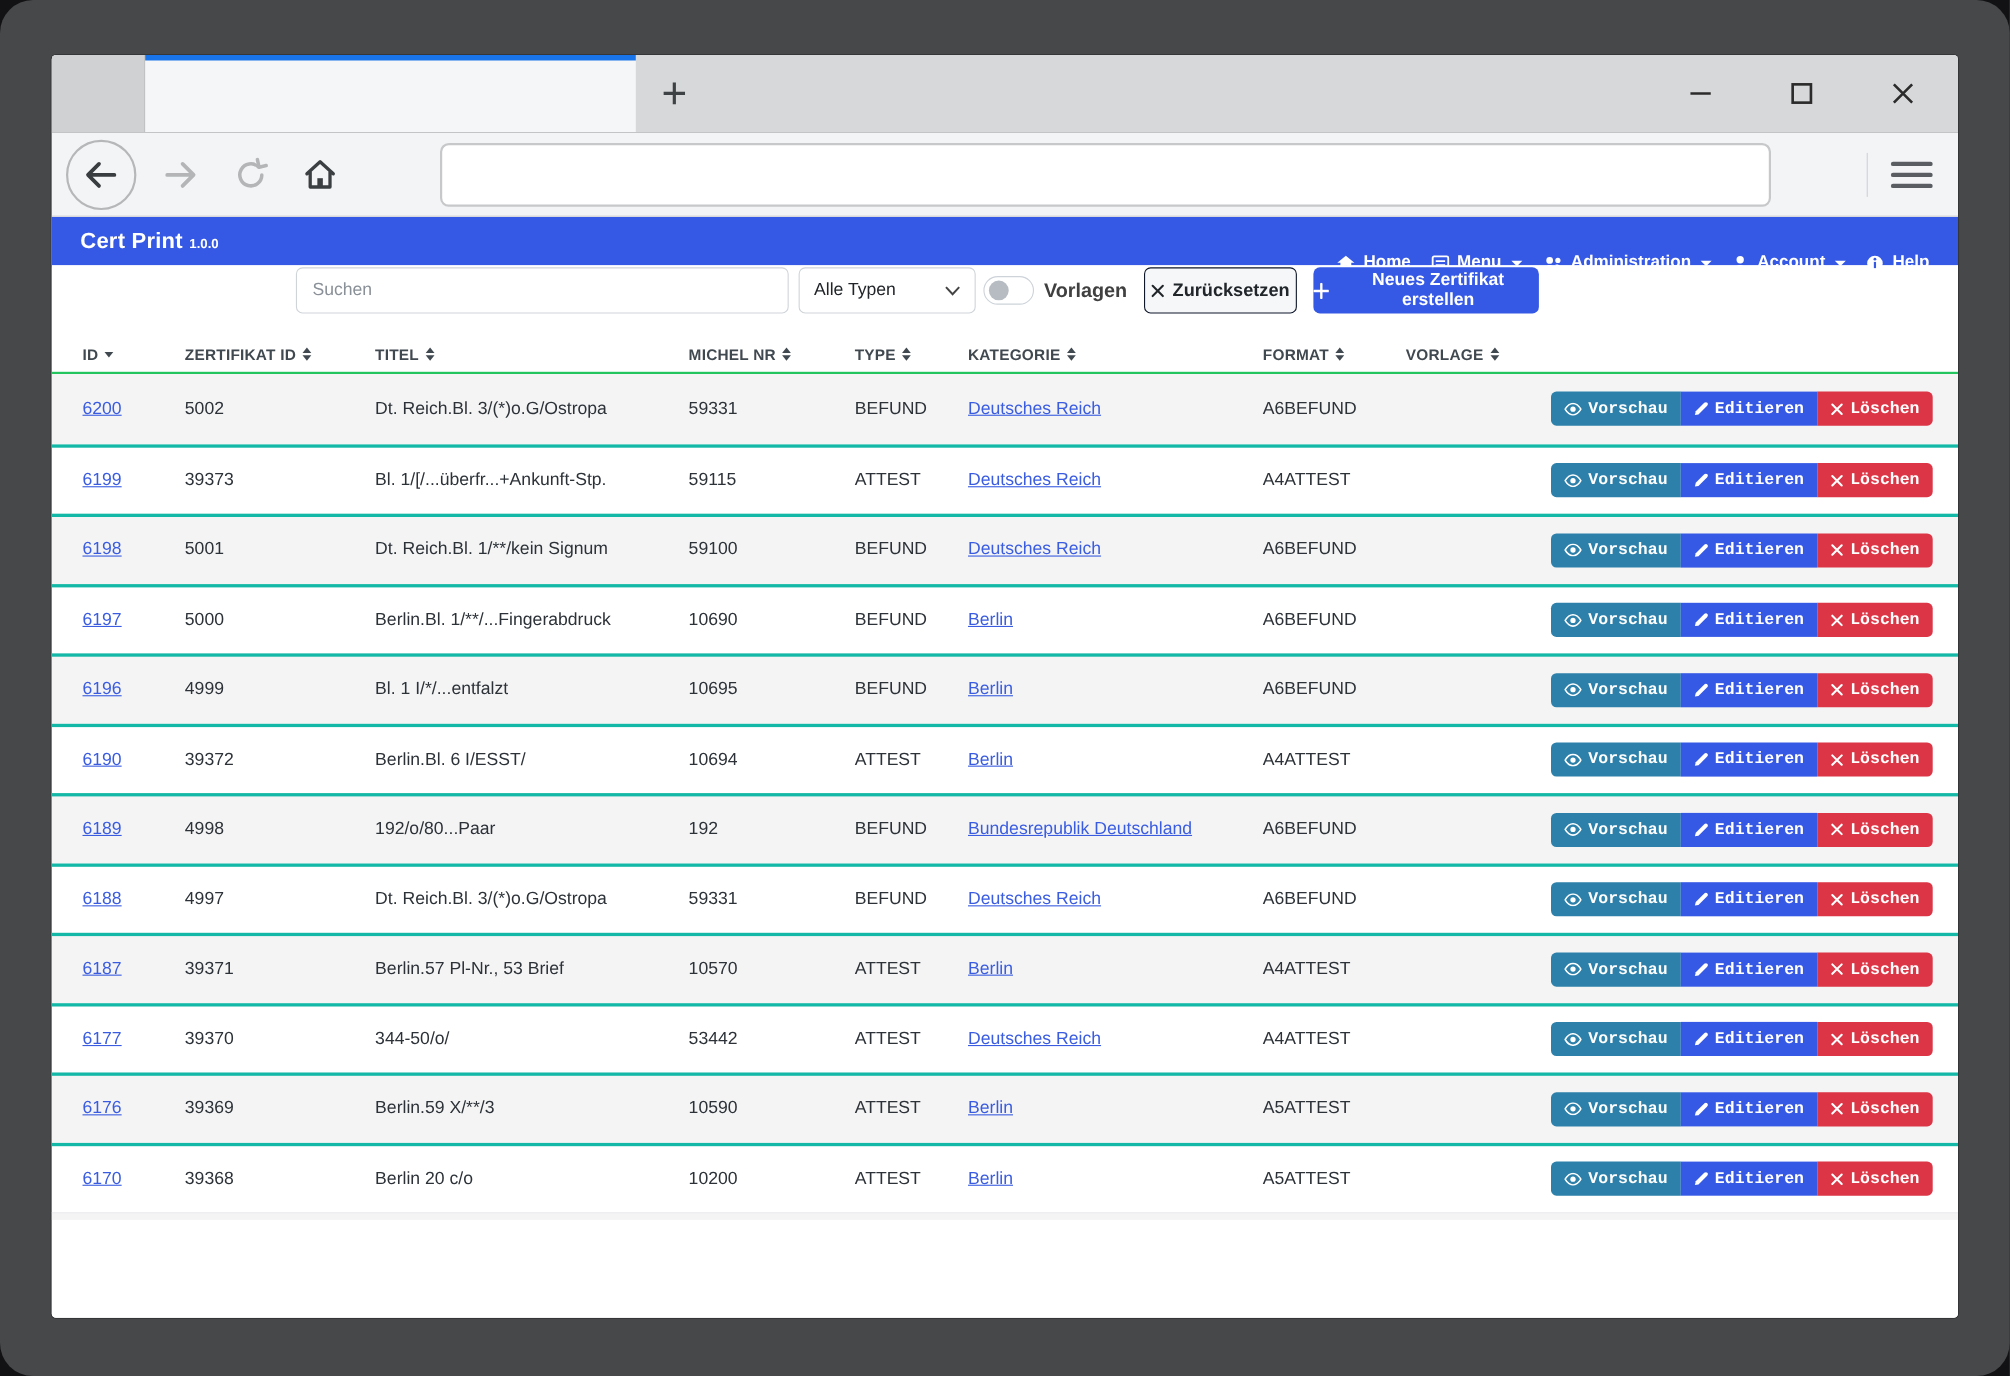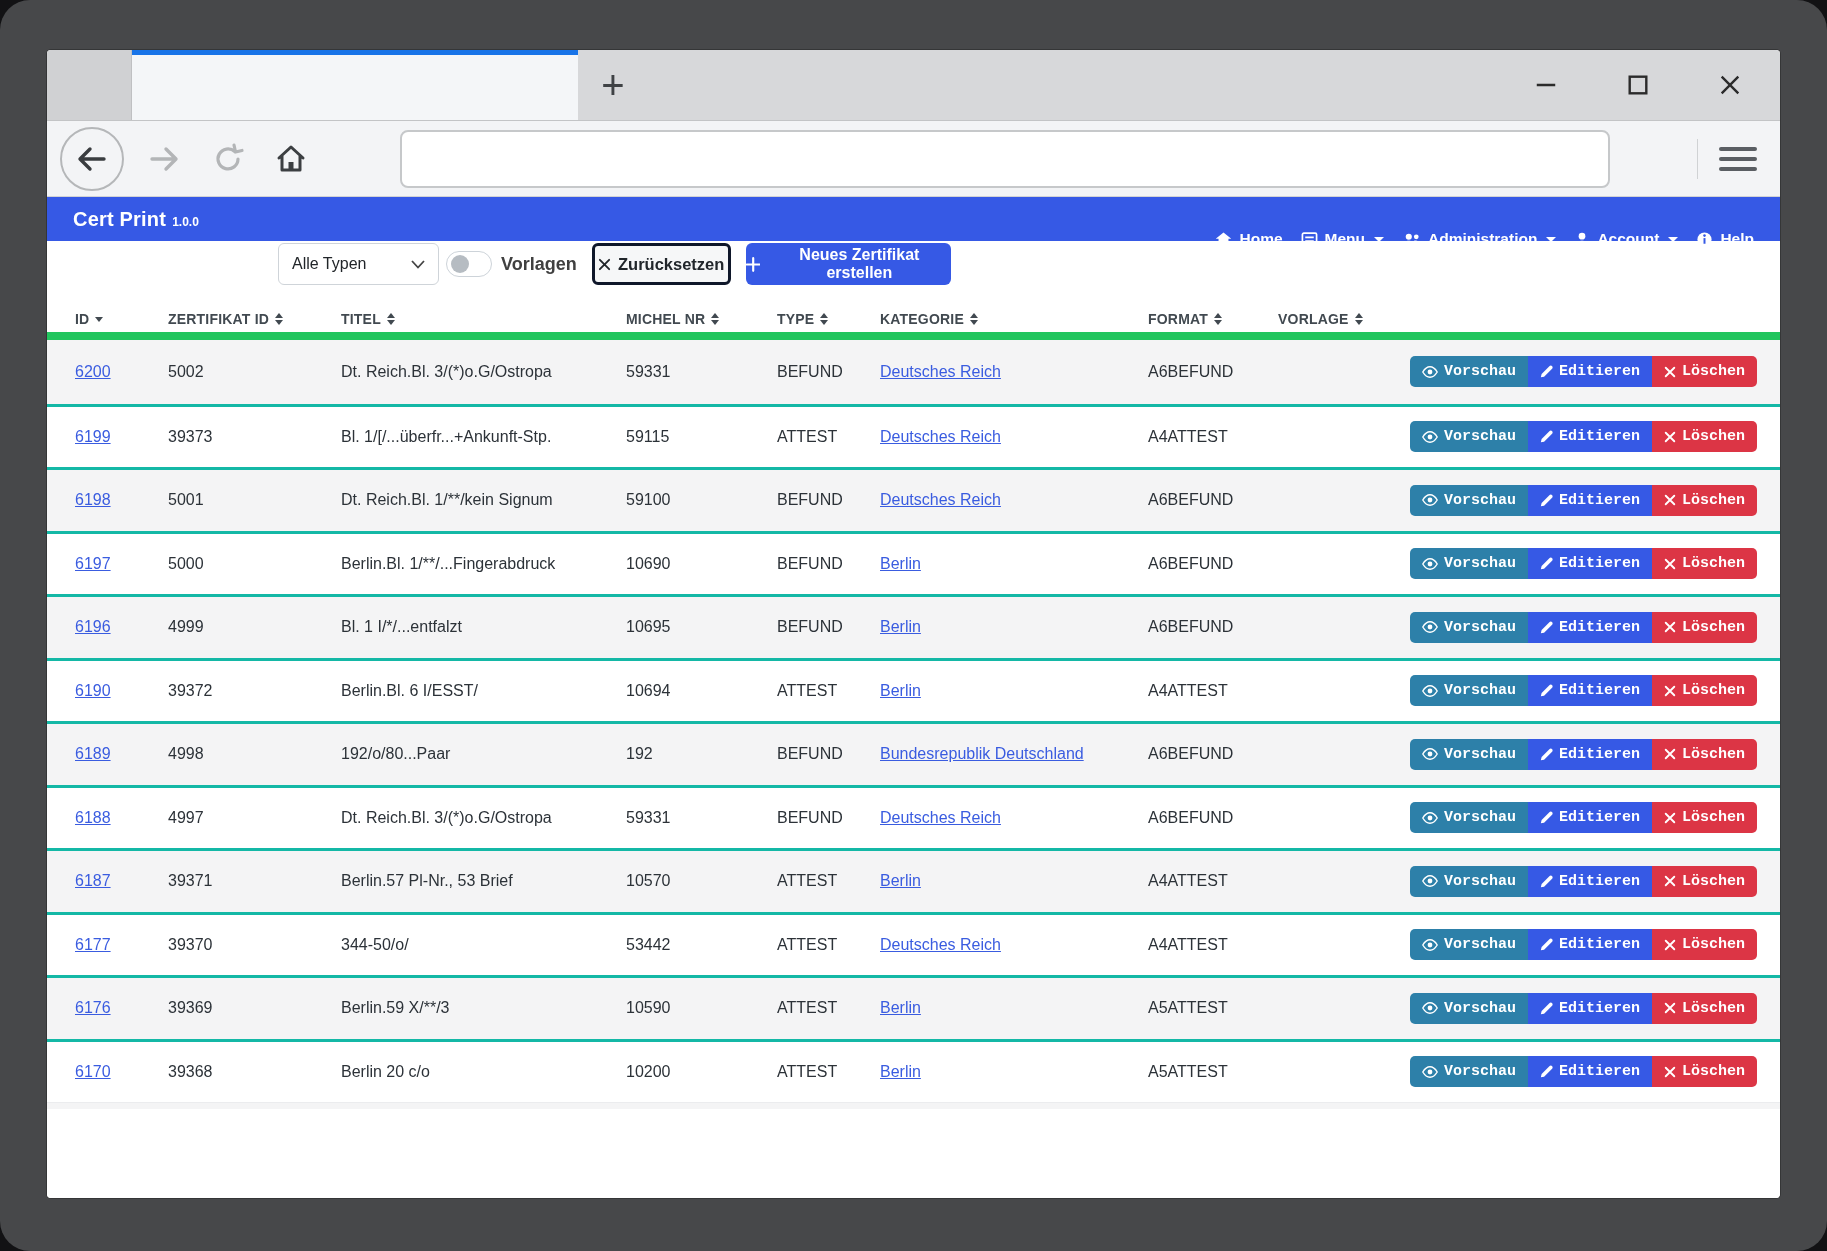--- a/index.html
+++ b/index.html
@@ -61,34 +61,34 @@
   .search-input::placeholder { color:#8a9097; }
   .selectbox { height:42px; border:1px solid #cfd4d9; border-radius:6px; background:#fff;
                display:flex; align-items:center; justify-content:space-between;
                font-size:16px; color:#212529; padding:0 13px; cursor:pointer; }
   .sel-cat { width:356px; margin-left:9px; }
   .sel-type { width:161px; margin-left:9px; }
   .switch { width:46px; height:26px; background:#fff; border:1px solid #cdd3d9; border-radius:13px;
             margin-left:7px; position:relative; cursor:pointer; }
   .switch .knob { position:absolute; left:4px; top:3px; width:18px; height:18px; border-radius:50%; background:#b6bcc2; }
   .switch-label { margin-left:9px; font-size:18px; font-weight:600; color:#404040; }
-  .btn-reset { margin-left:15px; height:42px; width:139px; background:#f6f7f8; border:3px solid #0f172a;
+  .btn-reset { margin-left:15px; height:42px; width:139px; background:#f6f7f8; border:1px solid #0f172a;
                border-radius:6px; font-size:16.5px; font-weight:600; color:#21262b;
                display:flex; align-items:center; justify-content:center; gap:7px; cursor:pointer;
                font-family:inherit; }
   .btn-create { margin-left:15px; height:42px; width:205px; background:var(--primary,#3659e5); border:none;
                 border-radius:6px; font-size:16px; font-weight:700; color:#fff;
                 display:flex; align-items:center; justify-content:center; gap:8px; cursor:pointer;
                 font-family:inherit; }
 
   
   .thead, .trow { display:grid;
     grid-template-columns:93px 173px 285px 151px 103px 268px 130px 120px 1fr;
     padding:0 23px 0 28px; align-items:center; }
-  .thead { margin-top:21px; height:34px; border-bottom:8px solid #22c55e; }
+  .thead { margin-top:21px; height:34px; border-bottom:2px solid #22c55e; }
   .th { display:flex; align-items:center; gap:6px; font-size:14px; font-weight:700;
         color:#414950; letter-spacing:.2px; cursor:pointer; }
   .sort { display:inline-flex; flex-direction:column; align-items:center; line-height:0; }
   .sort i { display:block; width:0; height:0; border-left:4.5px solid transparent; border-right:4.5px solid transparent; }
   .sort .up { border-bottom:5.5px solid #414950; margin-bottom:2.5px; }
   .sort .dn { border-top:5.5px solid #414950; }
 
   .trow { height:63.5px; }
   .trow:nth-child(odd) { background:var(--stripe,#f4f4f5); }
   .trow + .trow { border-top:3px solid #14b8a6; }
@@ -215,20 +215,21 @@
           <circle cx="12" cy="6.5" r="1.8" fill="#3659e5"></circle>
         </svg>
         <span>Help</span>
       </a>
     </div>
   </div>
 
   <div class="content">
 
     <div class="filters">
+      <input class="search-input" placeholder="Suchen" style="">
       <div class="selectbox sel-type">
         <span>Alle Typen</span>
         <svg width="14" height="9" viewBox="0 0 14 9">
           <path d="M1 1 L7 7.5 L13 1" fill="none" stroke="#444" stroke-width="1.8"></path>
         </svg>
       </div>
       <div class="switch">
         <span class="knob"></span>
       </div>
       <span class="switch-label">Vorlagen</span>

